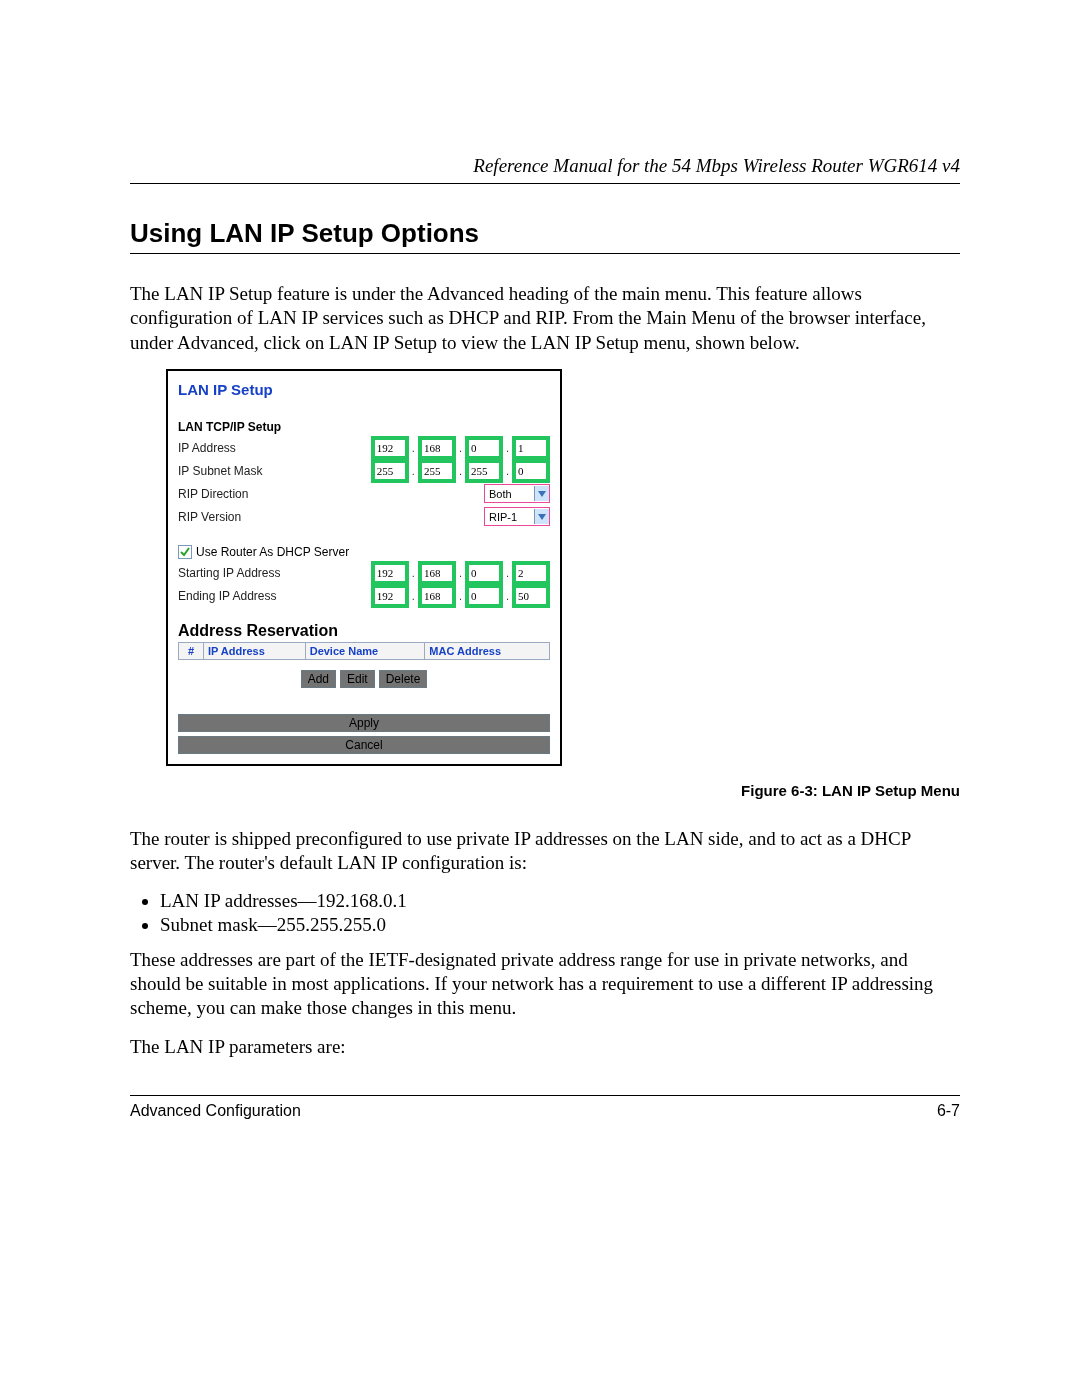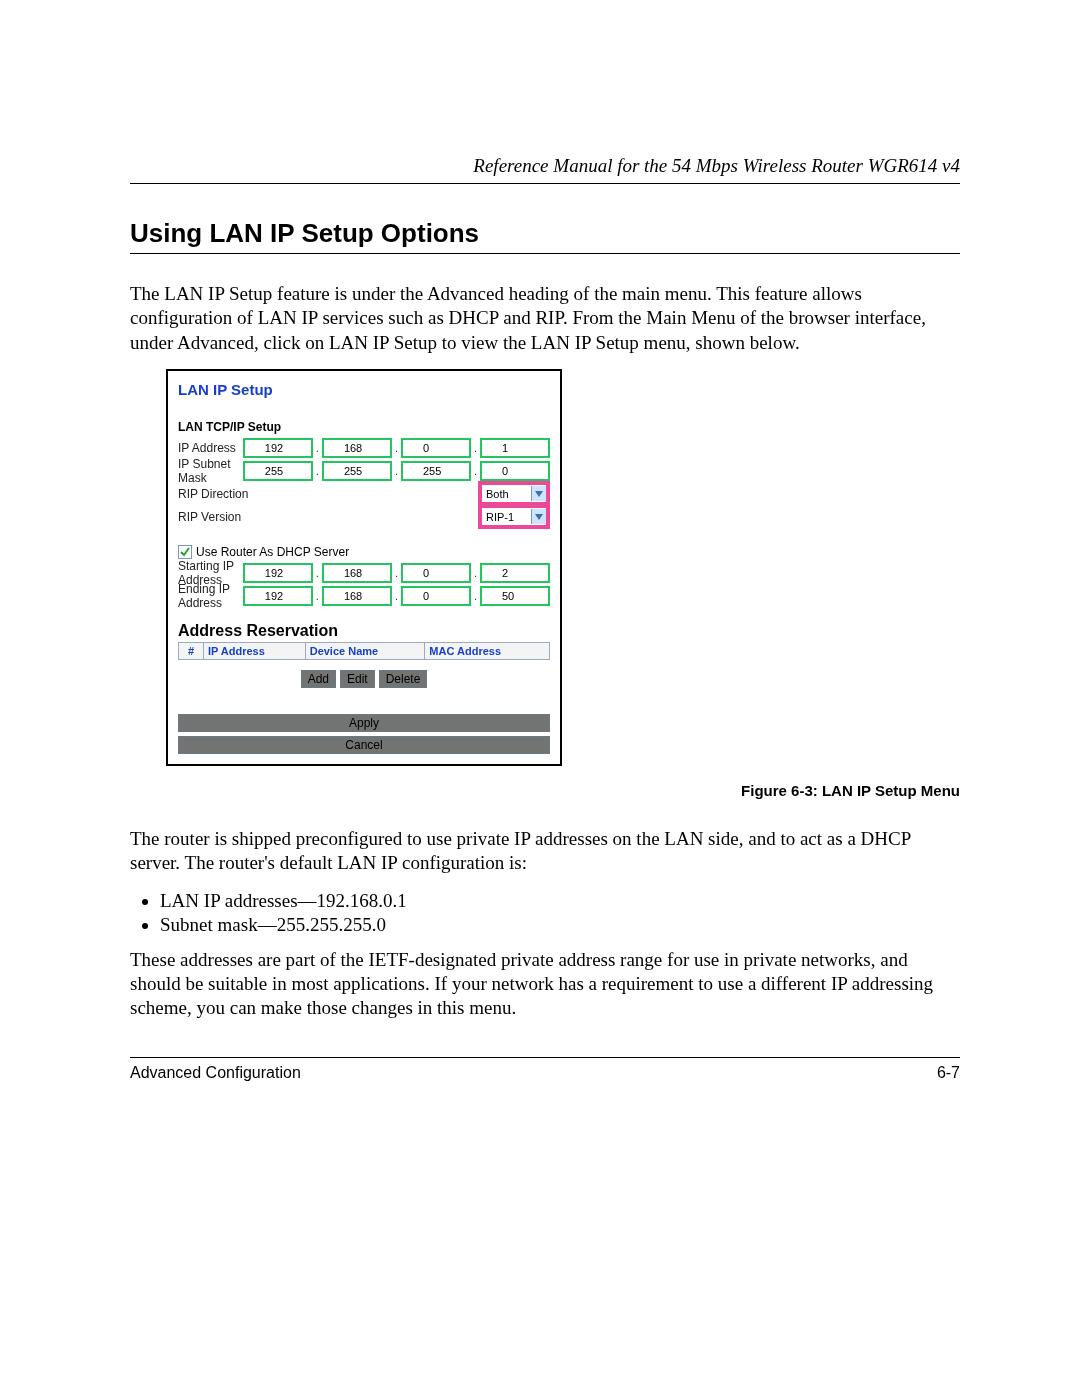--- a/index.html
+++ b/index.html
@@ -89,35 +89,35 @@
     color: #222;
   }
   .ip-group {
     display: flex;
     align-items: center;
     gap: 2px;
   }
   .octet {
     width: 26px;
     height: 16px;
-    border: 2px solid #22c55e;
+    border: 4px solid #22c55e;
     font-size: 11px;
-    padding: 0 20px;
-    font-family: Liberation Sans, sans-serif;
+    padding: 0 2px;
+    font-family: Liberation Serif, serif;
     background: #fff;
   }
   .dot {
     font-size: 11px;
     padding: 0 1px;
     color: #333;
   }
   .sel {
     display: flex;
     align-items: center;
-    border: 4px solid #ec4899;
+    border: 1px solid #ec4899;
     height: 17px;
     background: #fff;
     width: 64px;
     justify-content: space-between;
   }
   .sel .txt { font-size: 11px; padding: 0 4px; }
   .sel .arrow {
     width: 14px; height: 15px;
     background: #cfe4fb;
     border-left: 1px solid #7a9ab8;
@@ -332,20 +332,21 @@
 
     <div class="figure-caption">Figure 6-3:  LAN IP Setup Menu</div>
   </div>
 
   <p class="body">The router is shipped preconfigured to use private IP addresses on the LAN side, and to act as a DHCP server. The router's default LAN IP configuration is:</p>
   <ul class="body-list">
     <li>LAN IP addresses—192.168.0.1</li>
     <li>Subnet mask—255.255.255.0</li>
   </ul>
   <p class="body">These addresses are part of the IETF-designated private address range for use in private networks, and should be suitable in most applications. If your network has a requirement to use a different IP addressing scheme, you can make those changes in this menu.</p>
+  <p class="body">The LAN IP parameters are:</p>
 
   <div class="footer-block">
     <hr class="rule">
     <div class="ft-row">
       <span>Advanced Configuration</span>
       <span>6-7</span>
     </div>
   </div>
 
 </div>

